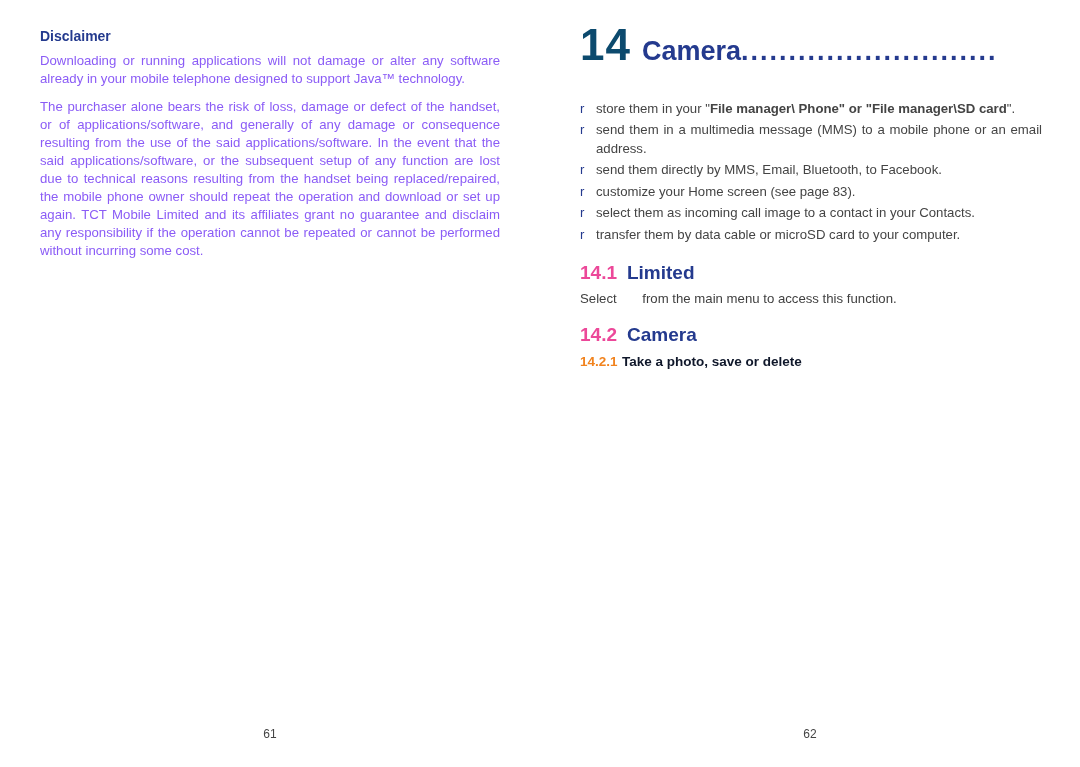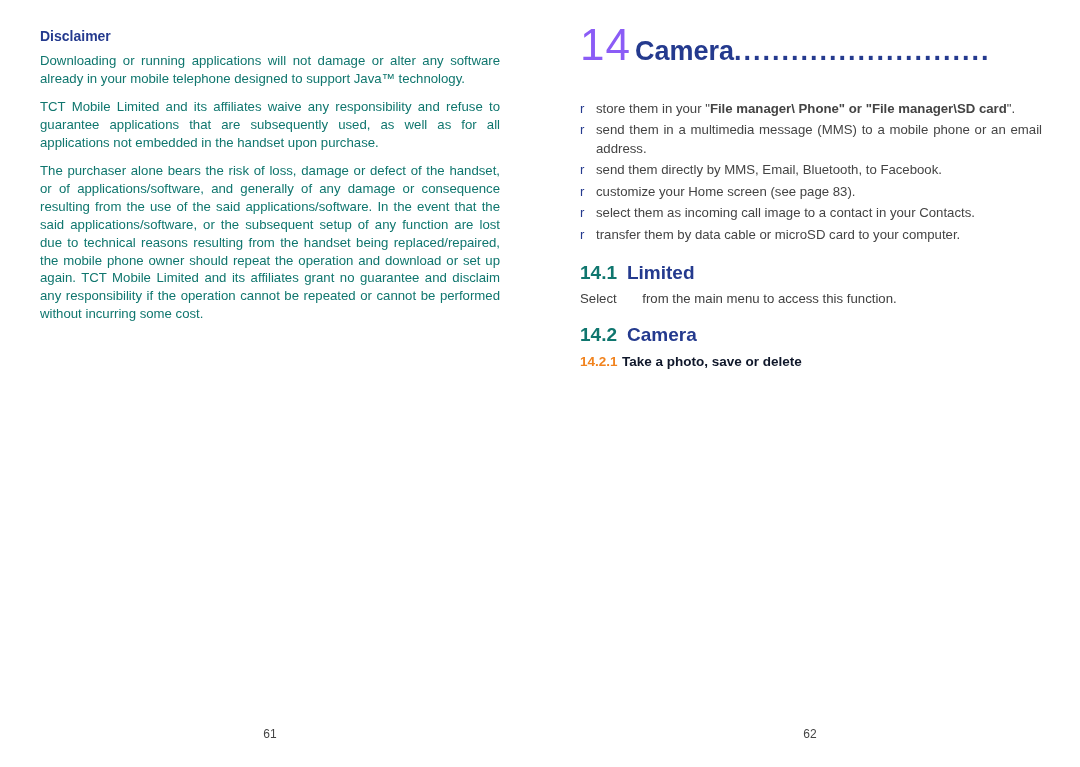--- a/index.html
+++ b/index.html
@@ -1,50 +1,49 @@
 <!DOCTYPE html>
 <html><head>
 <meta charset="utf-8">
 <style>
   * { box-sizing: border-box; margin: 0; padding: 0; }
   html, body { width: 1080px; height: 767px; background: #fff; font-family: Arial, Helvetica, sans-serif; color: #333; }
   .spread { display: flex; width: 1080px; height: 652px; }
   .page { width: 540px; height: 767px; padding: 28px 40px 20px 40px; position: relative; }
   .page-right { padding-left: 40px; padding-right: 38px; }
   .disclaimer-title { color: #243a8e; font-weight: bold; font-size: 14px; margin-bottom: 8px; }
-  .para { font-size: 13.2px; line-height: 1.36; text-align: justify; margin-bottom: 10px; color: #0f766e; }
+  .para { font-size: 13.2px; line-height: 1.36; text-align: justify; margin-bottom: 10px; color: #8b5cf6; }
   .pagenum { position: absolute; bottom: 26px; left: 0; width: 100%; text-align: center; font-size: 12px; color: #444; }
   .ch-title-row { display: flex; align-items: baseline; margin-bottom: 30px; margin-top: -8px; }
-  .ch-num { color: #8b5cf6; font-weight: normal; font-size: 44px; letter-spacing: 1px; margin-right: 4px; }
+  .ch-num { color: #0c4a6e; font-weight: bold; font-size: 44px; letter-spacing: 1px; margin-right: 11px; }
   .ch-name { color: #243a8e; font-weight: bold; font-size: 27px; }
   .ch-dots { color: #243a8e; font-weight: bold; font-size: 27px; letter-spacing: 2px; flex: 1; overflow: hidden; white-space: nowrap; }
   .intro { font-size: 13.2px; line-height: 1.36; text-align: justify; color: #444; margin-bottom: 6px; }
   ul.ways { list-style: none; margin: 0 0 18px 0; padding: 0; }
   ul.ways li { display: flex; font-size: 13.2px; line-height: 1.4; text-align: justify; color: #444; margin-bottom: 3px; }
   ul.ways li .bullet { color: #243a8e; width: 16px; flex: 0 0 16px; }
   ul.ways li .txt { flex: 1; }
   .bold { font-weight: bold; }
   .sec-head { display: flex; align-items: baseline; margin-top: 12px; margin-bottom: 6px; }
-  .sec-num { color: #0f766e; font-weight: bold; font-size: 19px; margin-right: 10px; }
+  .sec-num { color: #ec4899; font-weight: bold; font-size: 19px; margin-right: 10px; }
   .sec-name { color: #243a8e; font-weight: bold; font-size: 19px; }
   .body { font-size: 13.2px; line-height: 1.36; text-align: justify; color: #404040; margin-bottom: 16px; }
   .subsec-head { margin-top: 4px; margin-bottom: 4px; }
   .subsec-num { color: #f1831e; font-weight: bold; font-size: 13.5px; }
   .subsec-name { color: #0f172a; font-weight: bold; font-size: 13.5px; }
   .inline-icon { display: inline-block; vertical-align: middle; width: 12px; height: 9px; border: 1.3px solid #555; border-radius: 2px; margin: 0 2px -1px 2px; }
 </style>
 </head>
 <body>
 
 <div class="spread">
 
   <div class="page">
     <div class="disclaimer-title">Disclaimer</div>
     <p class="para">Downloading or running applications will not damage or alter any software already in your mobile telephone designed to support Java™ technology.</p>
-    <p class="para">TCT Mobile Limited and its affiliates waive any responsibility and refuse to guarantee applications that are subsequently used, as well as for all applications not embedded in the handset upon purchase.</p>
     <p class="para">The purchaser alone bears the risk of loss, damage or defect of the handset, or of applications/software, and generally of any damage or consequence resulting from the use of the said applications/software. In the event that the said applications/software, or the subsequent setup of any function are lost due to technical reasons resulting from the handset being replaced/repaired, the mobile phone owner should repeat the operation and download or set up again. TCT Mobile Limited and its affiliates grant no guarantee and disclaim any responsibility if the operation cannot be repeated or cannot be performed without incurring some cost.</p>
     <div class="pagenum">61</div>
   </div>
 
   <div class="page page-right">
     <div class="ch-title-row">
       <span class="ch-num">14</span>
       <span class="ch-name">Camera</span>
       <span class="ch-dots">...........................</span>
     </div>

